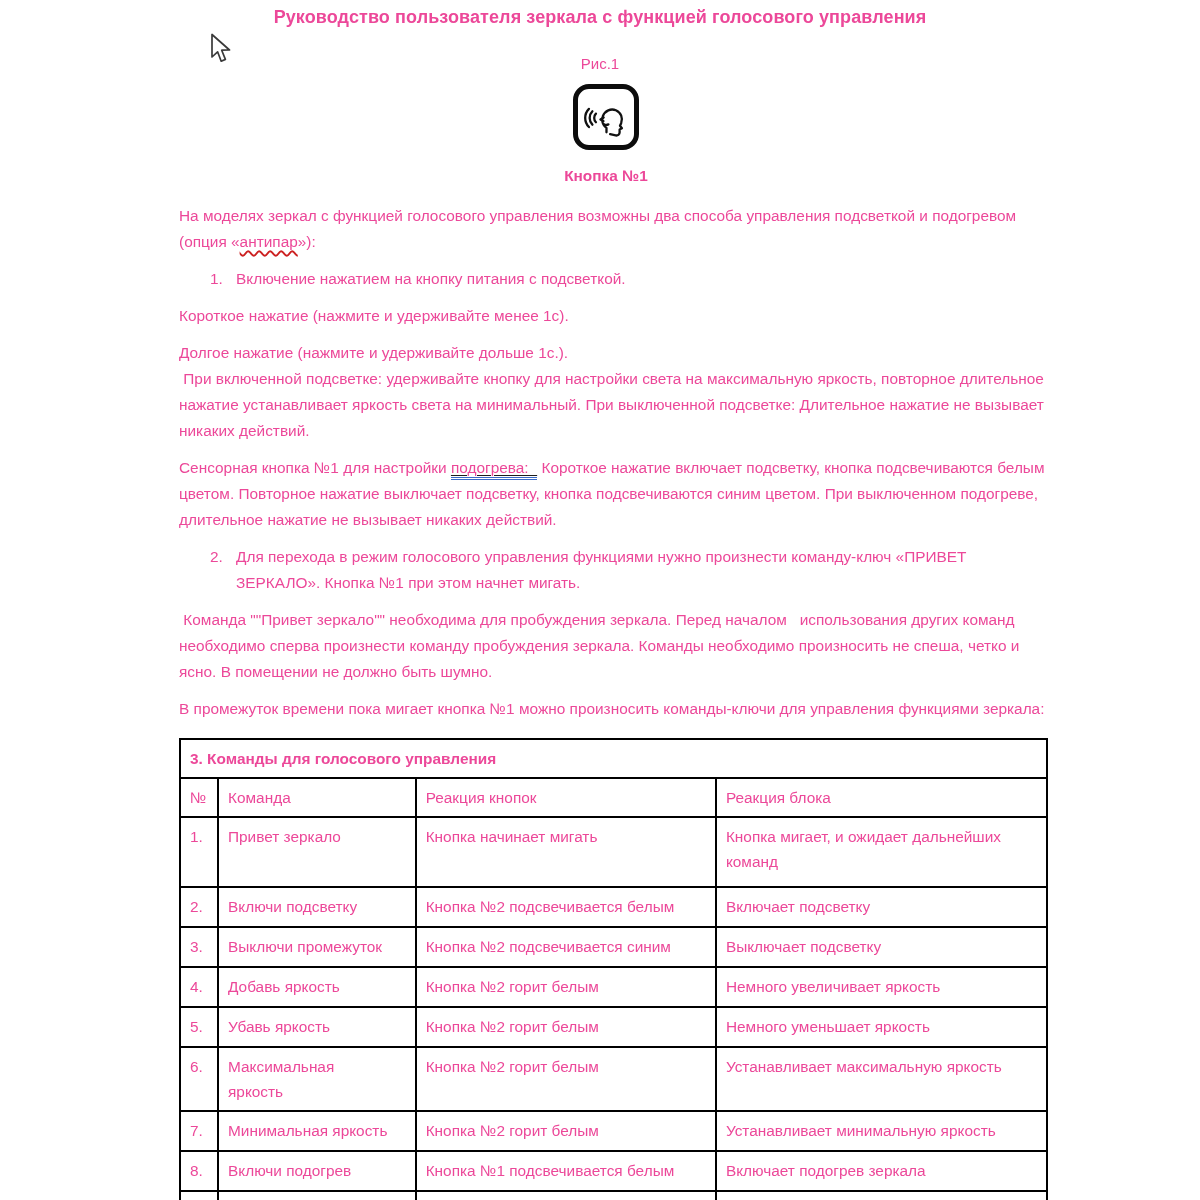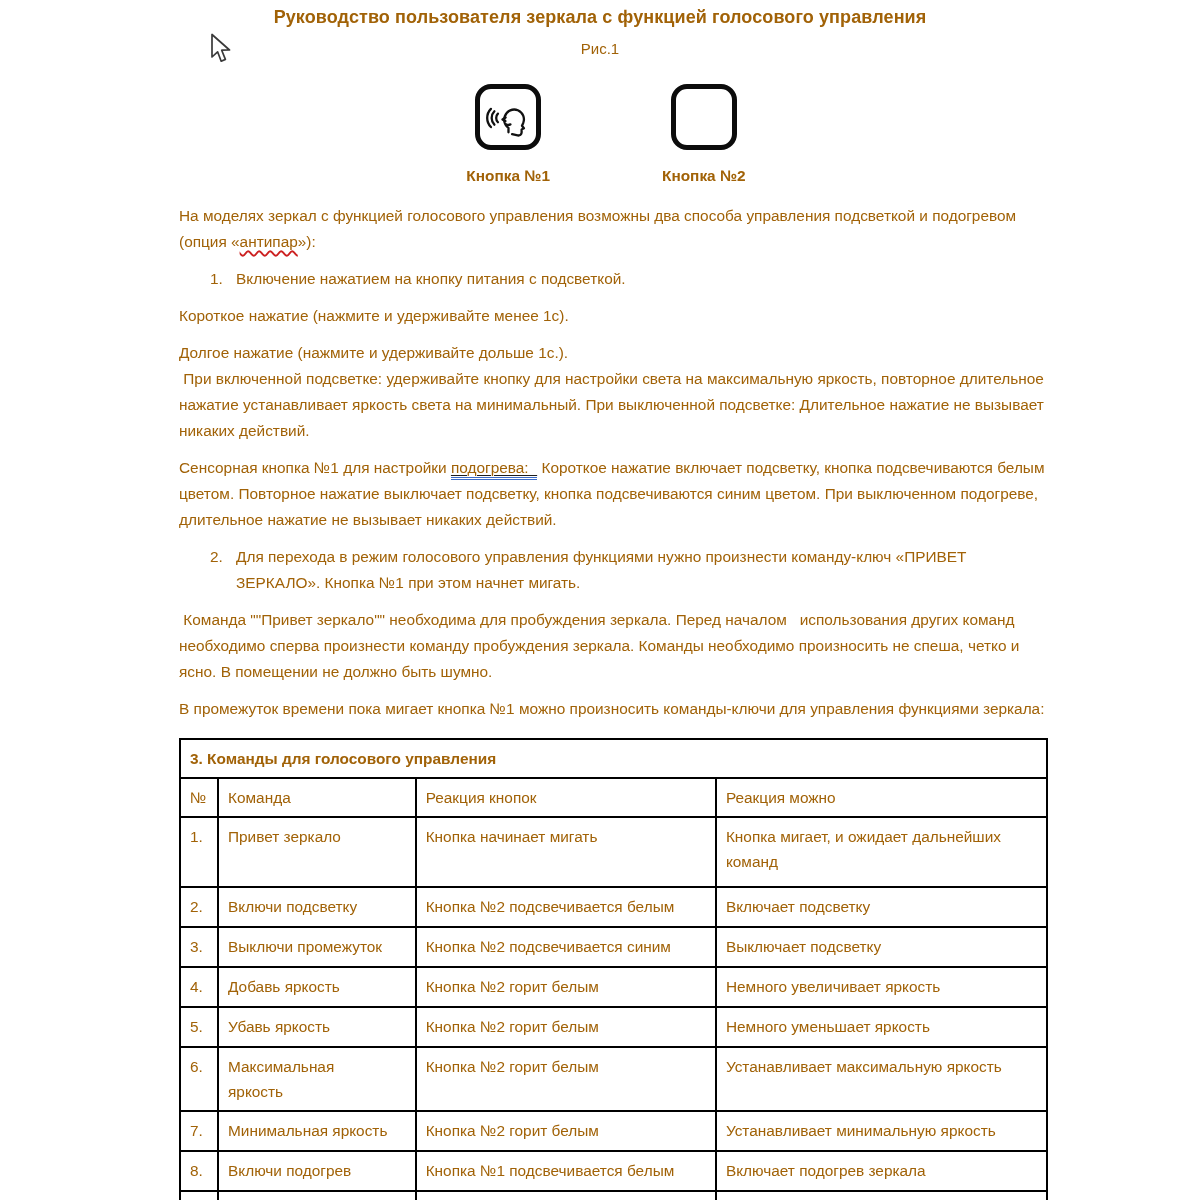--- a/index.html
+++ b/index.html
@@ -1,24 +1,24 @@
 <!DOCTYPE html>
 <html><head>
 <meta charset="utf-8">
 <style>
   html,body { margin:0; padding:0; }
   .page {
     position:relative; width:1200px; height:1200px; background:#ffffff;
-    font-family:"Liberation Sans", sans-serif; color:#a16207; overflow:hidden;
+    font-family:"Liberation Sans", sans-serif; color:#ec4899; overflow:hidden;
   }
   .doc-title {
     position:absolute; top:7px; left:0; width:100%; text-align:center;
     font-size:18px; font-weight:bold; letter-spacing:0.1px;
   }
-  .fig-label { position:absolute; top:40px; left:0; width:100%; text-align:center; font-size:15px; }
+  .fig-label { position:absolute; top:55px; left:0; width:100%; text-align:center; font-size:15px; }
   .cursor { position:absolute; left:210px; top:33px; }
   .buttons-row {
     position:absolute; top:84px; left:0; width:100%;
     display:flex; justify-content:center; gap:112px; padding-left:12px; box-sizing:border-box;
   }
   .btn-col { display:flex; flex-direction:column; align-items:center;font-weight:bold; }
   .mirror-btn {
     width:56px; height:56px; border:5px solid #0c0c0c; border-radius:16px;
     display:flex; align-items:center; justify-content:center; background:#fff;
   }
@@ -77,24 +77,20 @@
             <path d="M9.8 18 a10 10 0 0 0 0 14"></path>
             <path d="M6.2 15.5 a13.5 13.5 0 0 0 0 19"></path>
             <path d="M24.5 40 V35.5 C20.5 32.5 19 27.5 20.8 23 C23 17.5 29 14.8 34.3 17 C39.6 19.2 42 25.2 39.8 30.5 L38.6 33.2 L40.6 35.8 L38.2 37 V40.2 C38.2 42.3 36.2 43.7 34.1 43.2 L28.3 41.8"></path>
             <path d="M21.5 24.5 L18.2 26.6 L21.3 28.3"></path>
             <path d="M21.8 31.5 C23.3 32.4 25.1 32.4 26.5 31.7"></path>
           </g>
         </svg>
       </div>
       <div class="btn-label">Кнопка №1</div>
     </div>
-    <div class="btn-col">
-      <div class="mirror-btn"></div>
-      <div class="btn-label">Кнопка №2</div>
-    </div>
   </div>
 
   <div class="content">
 
     <p><span>На моделях зеркал с функцией голосового управления возможны два способа управления подсветкой и подогревом (опция «</span><span class="spell">антипар</span><span>»):</span></p>
 
     <div class="list-item">
       <span class="num">1.</span>
       <span class="li-text">Включение нажатием на кнопку питания с подсветкой.</span>
     </div>
@@ -125,21 +121,21 @@
           <col style="width:332px">
         </colgroup>
       <tbody>
           <tr class="section-row">
         <td colspan="4">3. Команды для голосового управления</td>
       </tr>
       <tr class="header-row">
         <td>№</td>
         <td>Команда</td>
         <td>Реакция кнопок</td>
-        <td>Реакция можно</td>
+        <td>Реакция блока</td>
       </tr>
       <tr class="r-tall">
         <td>1.</td>
         <td>Привет зеркало</td>
         <td>Кнопка начинает мигать</td>
         <td>Кнопка мигает, и ожидает дальнейших команд</td>
       </tr>
       <tr class="r-std">
         <td>2.</td>
         <td>Включи подсветку</td>

